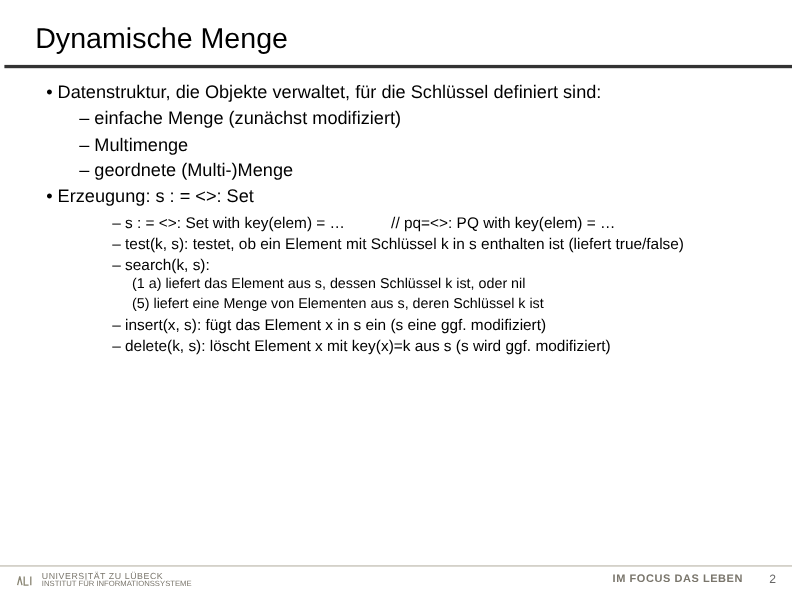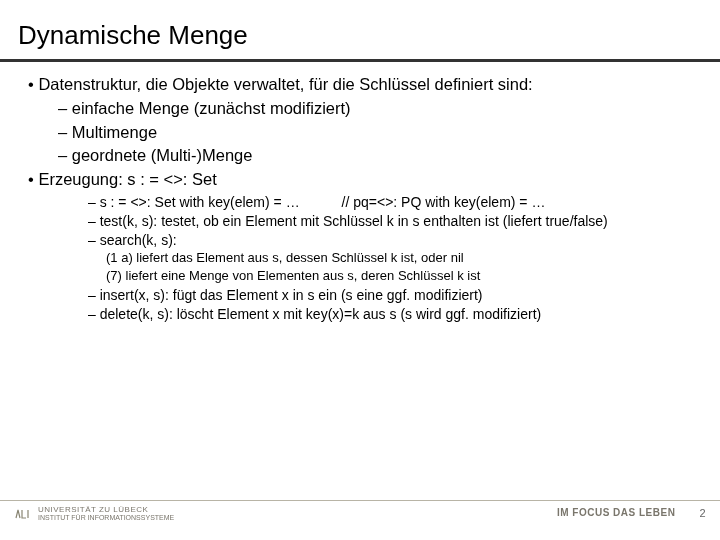--- a/index.html
+++ b/index.html
@@ -6,21 +6,21 @@
   body {
     margin: 0;
     width: 720px;
     height: 540px;
     font-family: Arial, Helvetica, sans-serif;
     color: #000;
     background: #fff;
     position: relative;
     overflow: hidden;
   }
-  .slide { padding: 20px 28px 0 18px; }
+  .slide { padding: 20px 28px 0 32px; }
   .title {
     font-size: 26px;
     font-weight: 400;
     margin: 0 0 8px 0;
   }
   .rule {
     border: none;
     border-top: 3px solid #333;
     margin: 0 -28px 12px -28px;
   }
@@ -28,21 +28,21 @@
   .l1 { margin: 0 0 2px 10px; font-size: 16.5px; line-height: 1.32; }
   .l1::before { content: "• "; }
   .l2 { margin: 0 0 2px 40px; font-size: 16.5px; line-height: 1.32; }
   .l2::before { content: "– "; }
   .l3 { margin: 0 0 1px 70px; font-size: 14px; line-height: 1.3; }
   .l3::before { content: "– "; }
   .l4 { margin: 0 0 1px 88px; font-size: 13px; line-height: 1.3; }
   .comment { display: inline-block; margin-left: 38px; }
   .footer {
     position: absolute;
-    bottom: 16px; left: 0; right: 0;
+    bottom: 2px; left: 0; right: 0;
     height: 24px;
     display: flex;
     justify-content: space-between;
     align-items: center;
     padding: 0 14px;
     font-size: 10px;
     color: #7a766c;
     border-top: 1px solid #b8b4a6;
   }
   .brand-left { display: flex; align-items: center; gap: 6px; }
@@ -65,21 +65,21 @@
 
     <li class="l1">Erzeugung: s : = &lt;&gt;: Set</li>
     <li class="l3">
       <span>s : = &lt;&gt;: Set with key(elem) = …</span>
       <span class="comment">// pq=&lt;&gt;: PQ with key(elem) = …</span>
     </li>
 
     <li class="l3">test(k, s): testet, ob ein Element mit Schlüssel k in s enthalten ist (liefert true/false)</li>
     <li class="l3">search(k, s):</li>
     <li class="l4">(1 a) liefert das Element aus s, dessen Schlüssel k ist, oder nil</li>
-    <li class="l4">(7) liefert eine Menge von Elementen aus s, deren Schlüssel k ist</li>
+    <li class="l4">(5) liefert eine Menge von Elementen aus s, deren Schlüssel k ist</li>
     <li class="l3">insert(x, s): fügt das Element x in s ein (s eine ggf. modifiziert)</li>
     <li class="l3">delete(k, s): löscht Element x mit key(x)=k aus s (s wird ggf. modifiziert)</li>
   </ul>
 </div>
 
 <div class="footer">
   <div class="brand-left">
     <svg width="18" height="14" viewBox="0 0 18 14">
       <rect x="0" y="0" width="18" height="14" fill="none"></rect>
       <path d="M2 12 L4 4 L6 12 M8 4 L8 12 L12 12 M14 4 L14 12" stroke="#8a8674" stroke-width="1.2" fill="none"></path>

